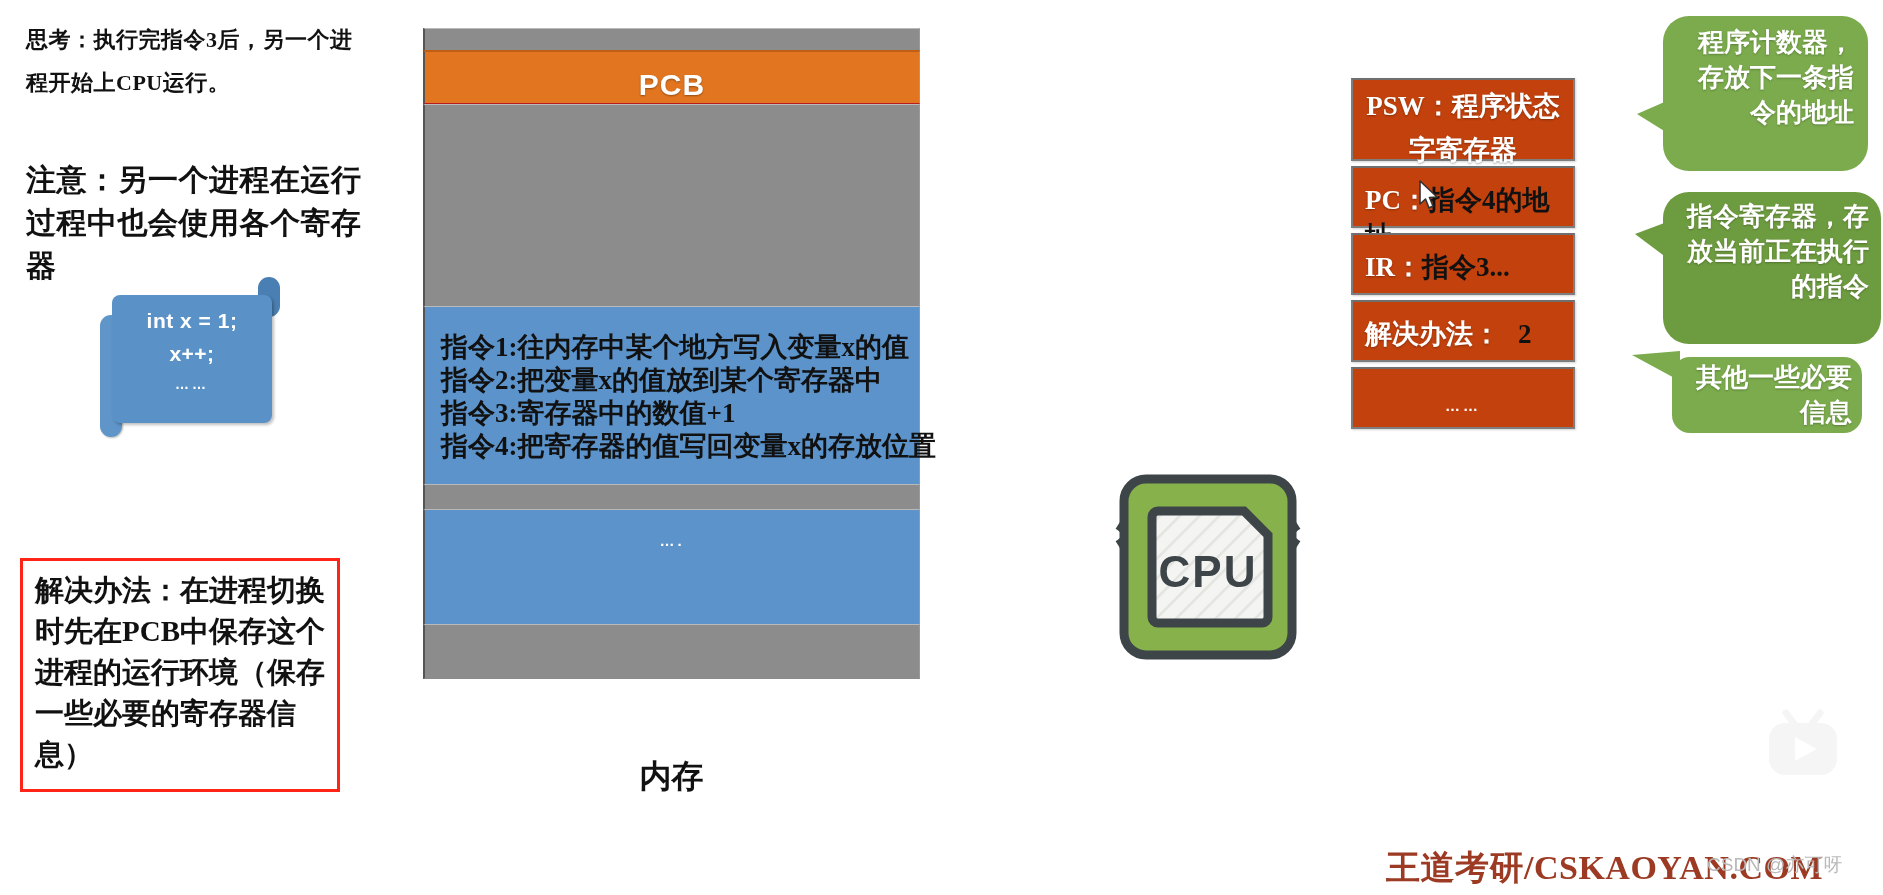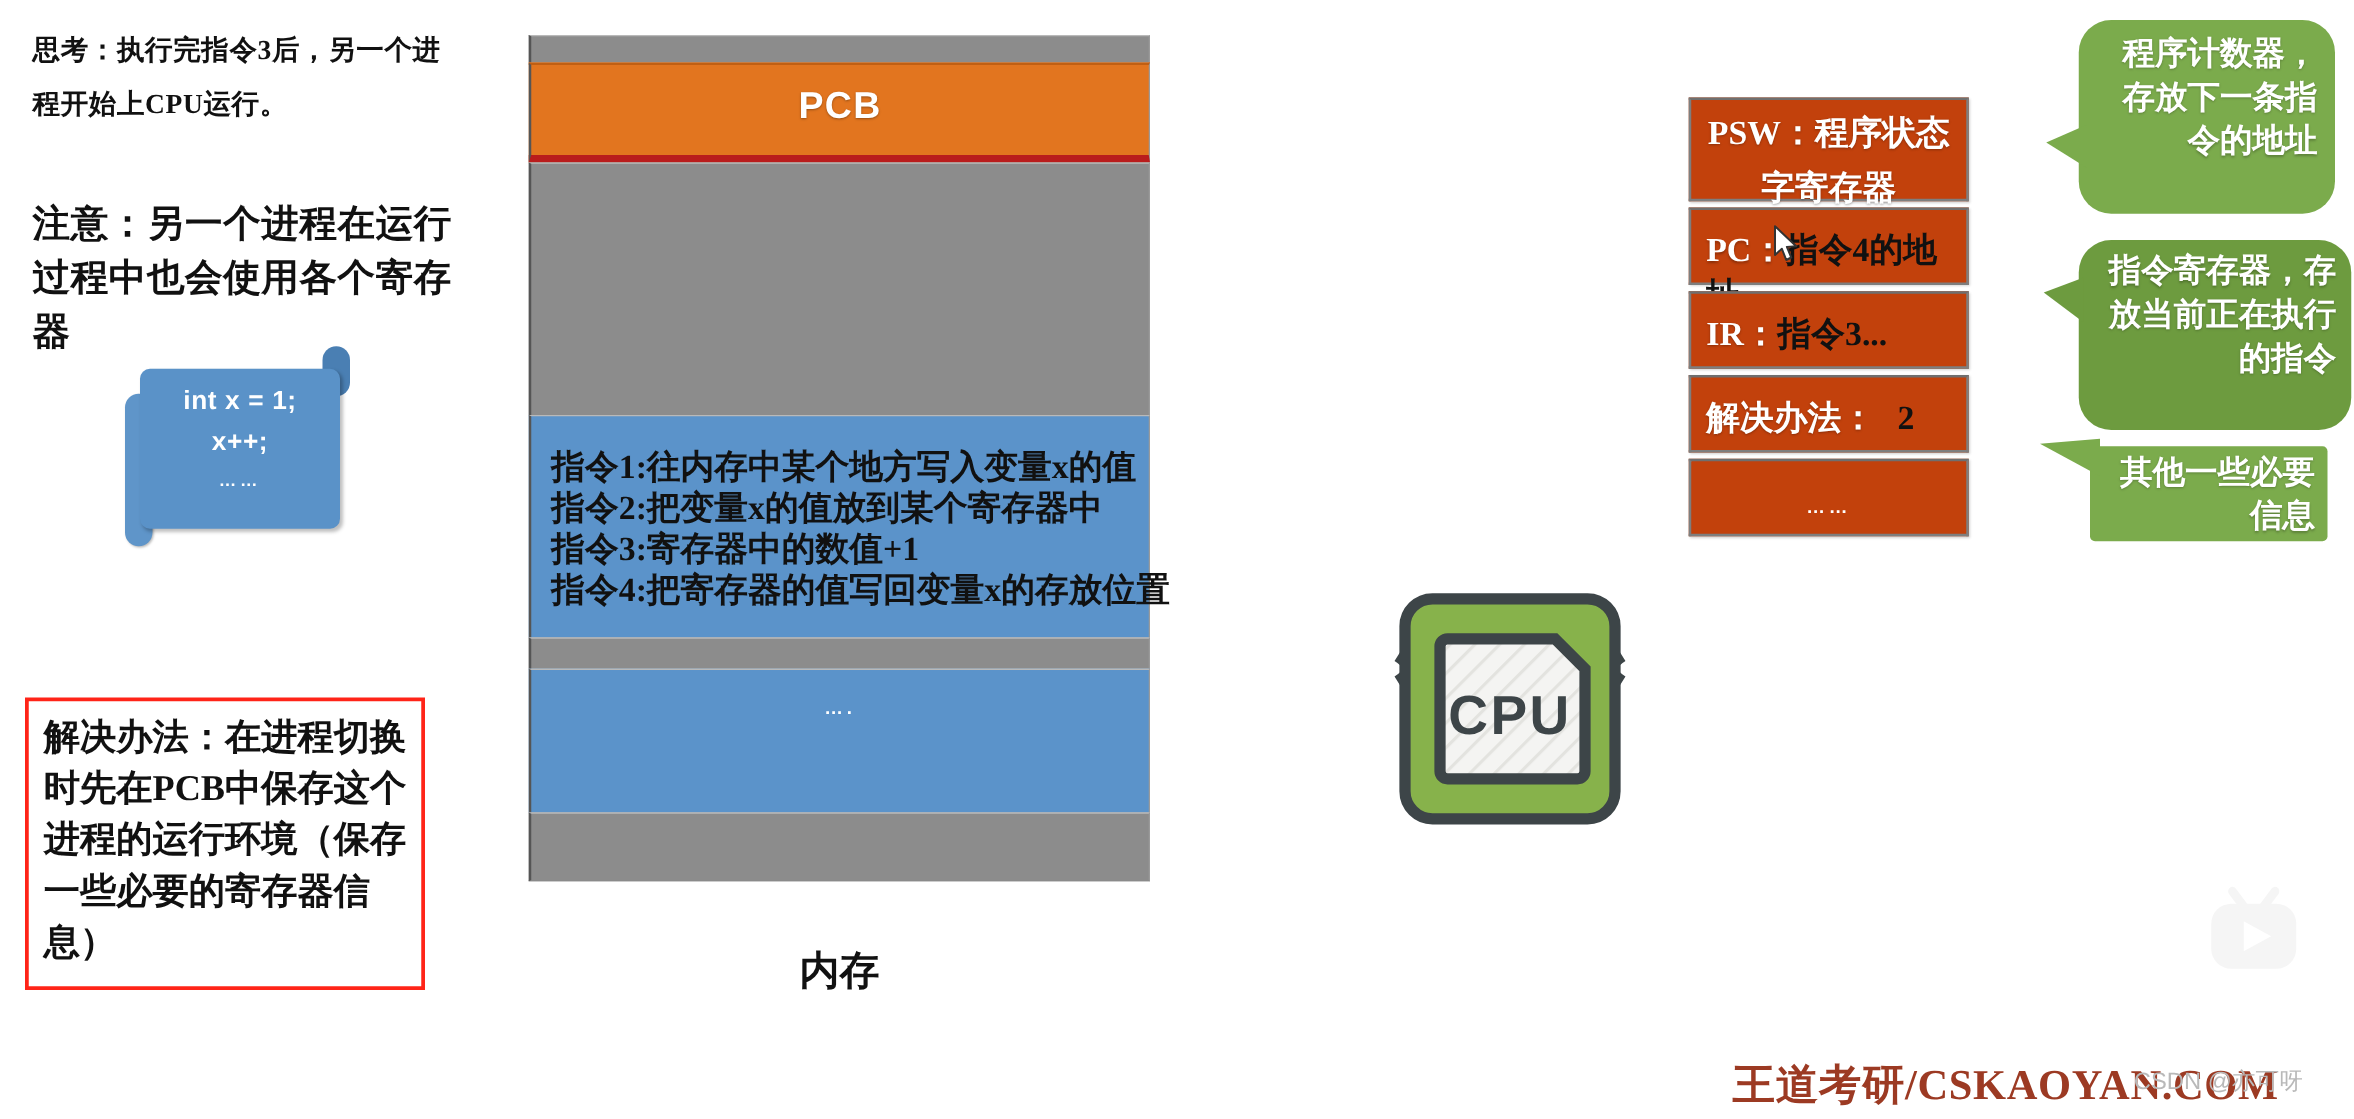--- a/index.html
+++ b/index.html
@@ -67,21 +67,21 @@
     position:relative;
   }
   .mem-gray{ background:#8c8c8c; }
   .mem-blue{ background:#5b93ca; }
   .mem-orange{ background:#e2751f; }
   .mem-label-center{
     position:absolute;left:0;right:0;text-align:center;color:#fff;
     font-weight:700;
   }
   #mem-top{ height:22px; }
-  #mem-pcb{ height:80px; border-top:2px solid #c05f13;border-bottom:6px solid #b91c1c;}
+  #mem-pcb{ height:54px; border-top:2px solid #c05f13;border-bottom:1px solid #b91c1c;}
   #mem-pcb .mem-label-center{ top:16px; font-size:30px; letter-spacing:1px;
      text-shadow:0 1px 2px rgba(0,0,0,.35);}
   #mem-gray2{ height:202px; }
   #mem-instructions{ height:178px; padding:24px 0 0 16px; }
   #mem-instructions .ins{
     font-size:27px;line-height:33px;color:#111;font-weight:600;
     font-family:"Liberation Serif","DejaVu Serif",serif;white-space:nowrap;
   }
   #mem-instructions .dots{ margin-top:13px;font-size:17px;letter-spacing:3px;color:#1b1b1b;font-weight:700;}
   #mem-gray3{ height:25px; }
@@ -141,21 +141,21 @@
      border-right:32px solid #7bab4c;
   }
   #callout-ir{ left:1663px; top:192px; width:218px; height:152px;
      background:#6d9b3f; font-size:26px; line-height:35px; padding:7px 12px;}
   #callout-ir .tail{
      position:absolute;left:-28px;top:30px;width:0;height:0;
      border-top:12px solid transparent;border-bottom:24px solid transparent;
      border-right:32px solid #6d9b3f;
   }
   #callout-other{ left:1672px; top:357px; width:190px; height:76px;
-     background:#7bab4c; font-size:26px; line-height:35px; padding:3px 10px;border-radius:4px;}
+     background:#7bab4c; font-size:26px; line-height:35px; padding:3px 10px;border-radius:18px;}
   #callout-other .tail{
      position:absolute;left:-40px;top:-6px;width:0;height:0;
      border-top:4px solid transparent;border-bottom:26px solid transparent;
      border-right:48px solid #7bab4c;
   }
 
   
   #cpu-chip{ left:1108px; top:467px; width:200px; height:200px; }
 
   

